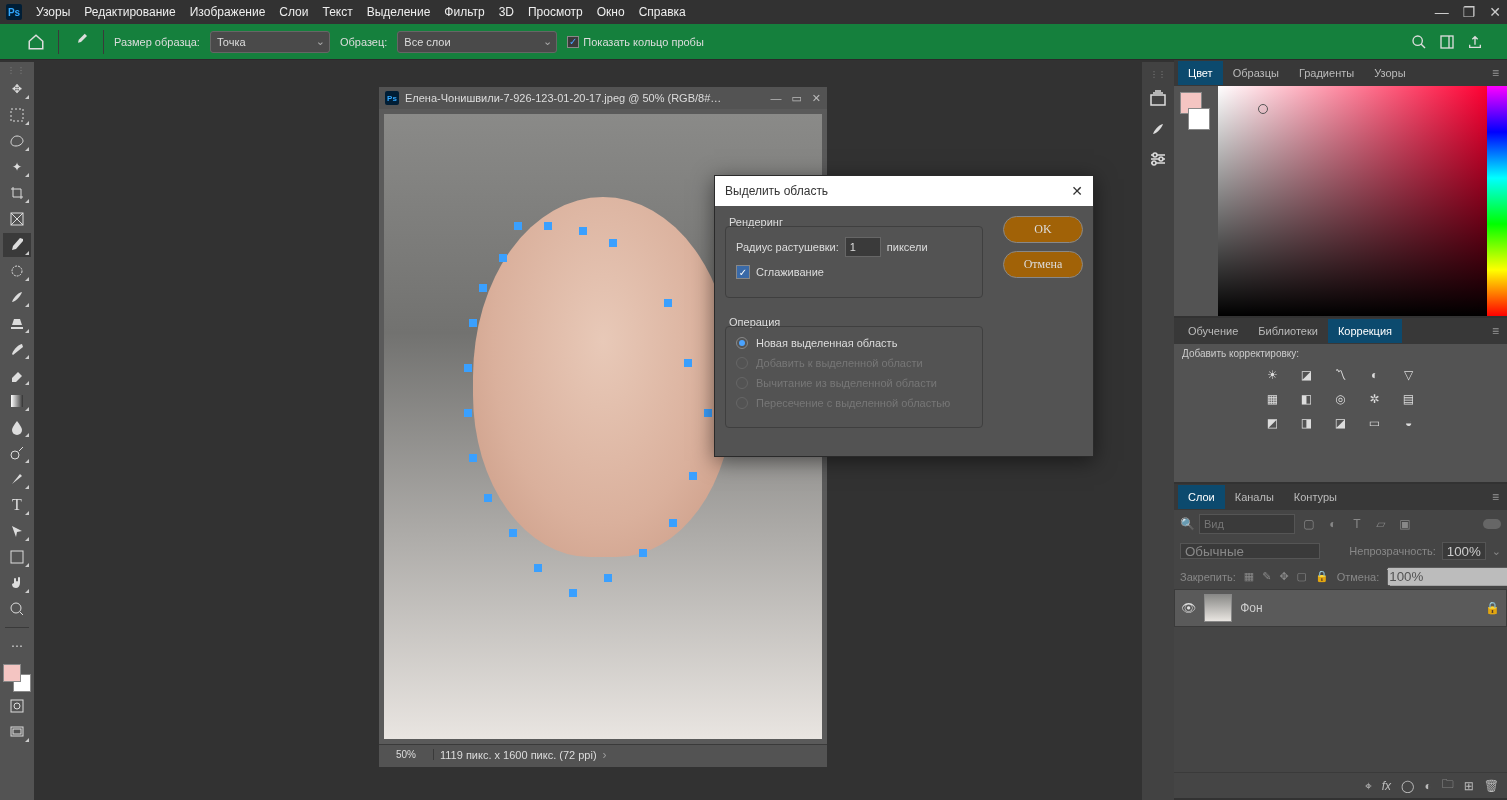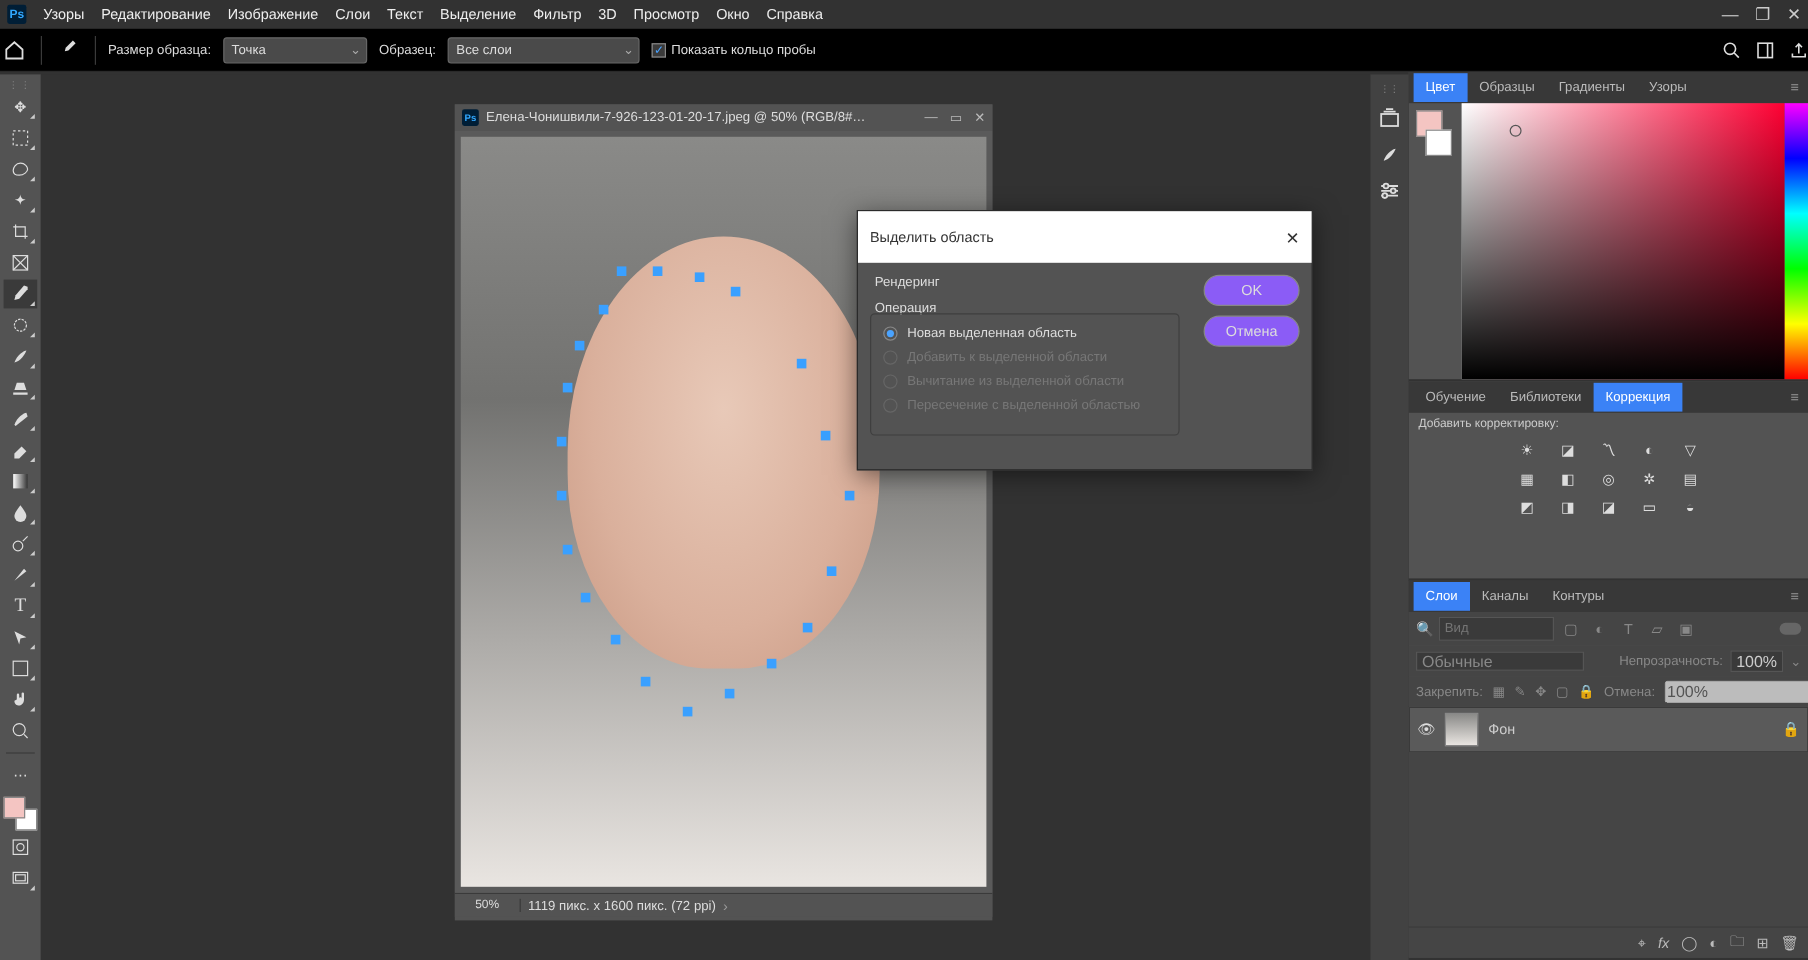--- a/index.html
+++ b/index.html
@@ -5,21 +5,21 @@
 * { box-sizing: border-box; margin: 0; padding: 0; font-family: -apple-system, "Segoe UI", Tahoma, sans-serif; }
 body { background: #323232; color: #ccc; width: 1507px; height: 800px; overflow: hidden; position: relative; font-size: 12px; }
 
 
 .menubar { height: 24px; background: #323232; display: flex; align-items: center; padding: 0 6px; gap: 14px; }
 .menubar .ps-icon { width: 16px; height: 16px; background: #001e36; border-radius: 2px; display: flex; align-items: center; justify-content: center; color: #31a8ff; font-weight: bold; font-size: 10px; }
 .menubar .menu-item { color: #eee; cursor: default; }
 .win-controls { margin-left: auto; display: flex; gap: 14px; color: #ccc; font-size: 14px; }
 
 
-.optbar { height: 36px; background: #000000; display: flex; align-items: center; padding: 0 0; gap: 10px; border-bottom: 1px solid #2a2a2a; }
+.optbar { height: 36px; background: #15803d; display: flex; align-items: center; padding: 0 24px; gap: 10px; border-bottom: 1px solid #2a2a2a; }
 .optbar .home-icon, .optbar .tool-icon { width: 24px; height: 24px; display: flex; align-items: center; justify-content: center; color: #ddd; }
 .optbar .sep { width: 1px; height: 24px; background: #3a3a3a; }
 .optbar label { color: #ddd; font-size: 11px; }
 .optbar .dropdown { background: #4a4a4a; border: 1px solid #666; border-radius: 3px; height: 22px; padding: 0 18px 0 6px; color: #ddd; font-size: 11px; display: flex; align-items: center; position: relative; }
 .optbar .dropdown::after { content: "⌄"; position: absolute; right: 4px; color: #aaa; }
 .optbar .chk { display: flex; align-items: center; gap: 4px; color: #ddd; font-size: 11px; }
 .optbar .chk .box { width: 12px; height: 12px; background: #3a3a3a; border: 1px solid #888; display: flex; align-items: center; justify-content: center; }
 .optbar .chk .box.checked::after { content: "✓"; font-size: 10px; color: #4aa3ff; }
 .optbar .right-icons { margin-left: auto; display: flex; gap: 12px; color: #ddd; }
 
@@ -51,21 +51,21 @@
 
 
 .panel-strip { position: absolute; top: 62px; right: 333px; width: 32px; bottom: 0; background: #424242; display: flex; flex-direction: column; padding-top: 8px; gap: 10px; align-items: center; }
 .panel-strip .mini { width: 24px; height: 20px; color: #ddd; display: flex; align-items: center; justify-content: center; }
 
 
 .panels { position: absolute; top: 60px; right: 0; width: 333px; bottom: 0; background: #323232; display: flex; flex-direction: column; }
 .panel { background: #535353; margin-bottom: 2px; }
 .panel-tabs { height: 26px; background: #383838; display: flex; align-items: center; padding: 0 4px; }
 .panel-tabs .tab { padding: 6px 10px; color: #bbb; font-size: 11px; cursor: pointer; }
-.panel-tabs .tab.active { background: #3b82f6; color: #fff; }
+.panel-tabs .tab.active { background: #0c4a6e; color: #fff; }
 .panel-tabs .menu { margin-left: auto; color: #999; padding: 0 4px; }
 .color-panel { height: 230px; display: flex; }
 .color-swatches { width: 44px; padding: 6px; }
 .color-fg { width: 22px; height: 22px; border: 1px solid #888; background: #f4c5c2; margin-bottom: -6px; }
 .color-bg { width: 22px; height: 22px; border: 1px solid #888; background: #fff; margin-left: 8px; }
 .color-field { flex: 1; background: linear-gradient(to bottom, rgba(0,0,0,0) 0%, #000 100%), linear-gradient(to right, #fff 0%, #ff0033 100%); position: relative; }
 .color-cursor { position: absolute; width: 10px; height: 10px; border: 1px solid #555; border-radius: 50%; left: 40px; top: 18px; }
 .hue-strip { width: 20px; background: linear-gradient(to bottom, #f0f, #00f, #0ff, #0f0, #ff0, #f00); }
 .adjust-panel { height: 138px; padding: 4px 8px; }
 .adjust-row { display: flex; gap: 14px; justify-content: center; margin: 4px 0; }
@@ -82,26 +82,26 @@
 .layer-locks { padding: 3px 6px; display: flex; align-items: center; gap: 8px; font-size: 11px; color: #888; background: #454545; }
 .layer-list { flex: 1; background: #454545; }
 .layer-item { display: flex; align-items: center; height: 38px; background: #5a5a5a; border: 1px solid #3a3a3a; padding: 0 6px; gap: 8px; }
 .layer-item .eye { color: #ddd; }
 .layer-item .thumb { width: 28px; height: 28px; background: linear-gradient(#8a8a88,#e9e5e1); border: 1px solid #888; }
 .layer-item .lock { margin-left: auto; color: #bbb; }
 .layer-footer { height: 26px; background: #454545; display: flex; align-items: center; justify-content: flex-end; gap: 10px; padding: 0 8px; color: #bbb; border-top: 1px solid #3a3a3a; }
 
 
 .dialog { position: absolute; left: 714px; top: 175px; width: 380px; background: #535353; border: 1px solid #2a2a2a; box-shadow: 0 4px 20px rgba(0,0,0,0.5); }
-.dialog-title { height: 43px; background: #fff; color: #333; display: flex; align-items: center; padding: 0 10px; font-size: 12px; }
+.dialog-title { height: 30px; background: #fff; color: #333; display: flex; align-items: center; padding: 0 10px; font-size: 12px; }
 .dialog-title .close { margin-left: auto; cursor: pointer; font-size: 14px; }
 .dialog-body { padding: 10px; display: flex; gap: 20px; }
 .dialog-left { flex: 1; }
 .dialog-right { width: 80px; display: flex; flex-direction: column; gap: 8px; }
-.dlg-btn { background: #8b5cf6; border: 1px solid #888; border-radius: 14px; padding: 5px 0; text-align: center; color: #ddd; cursor: pointer; font-size: 12px; }
+.dlg-btn { background: #a16207; border: 1px solid #888; border-radius: 14px; padding: 5px 0; text-align: center; color: #ddd; cursor: pointer; font-size: 12px; font-family: Liberation Serif, serif; }
 .fieldset { border: none; padding: 0; margin-bottom: 10px; }
 .fieldset .legend { color: #ddd; font-size: 11px; padding-left: 4px; margin-bottom: 6px; }
 .fieldset .group { border: 1px solid #3f3f3f; border-radius: 4px; padding: 10px; position: relative; top: -8px; }
 .row { display: flex; align-items: center; gap: 6px; margin-bottom: 8px; font-size: 11px; color: #ddd; }
 .row input[type=text] { background: #3a3a3a; border: 1px solid #666; color: #ddd; width: 36px; height: 20px; padding: 0 4px; font-size: 11px; }
 .row .chk2 { width: 14px; height: 14px; background: #3a3a3a; border: 1px solid #888; display: flex; align-items: center; justify-content: center; }
 .row .chk2.checked { background: #3a6aa8; }
 .row .chk2.checked::after { content: "✓"; font-size: 10px; color: #fff; }
 .radio-row { display: flex; align-items: center; gap: 8px; font-size: 11px; color: #ddd; margin-bottom: 8px; }
 .radio-row.disabled { color: #777; }
@@ -501,20 +501,31 @@
 
 <div class="dialog">
   <div class="dialog-title">
     <span>Выделить область</span>
     <span class="close">✕</span>
   </div>
   <div class="dialog-body">
     <div class="dialog-left">
       <div class="fieldset">
         <div class="legend">Рендеринг</div>
+        <div class="group">
+          <div class="row">
+            <span>Радиус растушевки:</span>
+            <input type="text" value="1" style="">
+            <span>пиксели</span>
+          </div>
+          <div class="row">
+            <div class="chk2 checked"></div>
+            <span>Сглаживание</span>
+          </div>
+        </div>
       </div>
       <div class="fieldset">
         <div class="legend">Операция</div>
         <div class="group">
           <div class="radio-row">
             <div class="radio sel"></div>
             <span>Новая выделенная область</span>
           </div>
           <div class="radio-row disabled">
             <div class="radio"></div>

